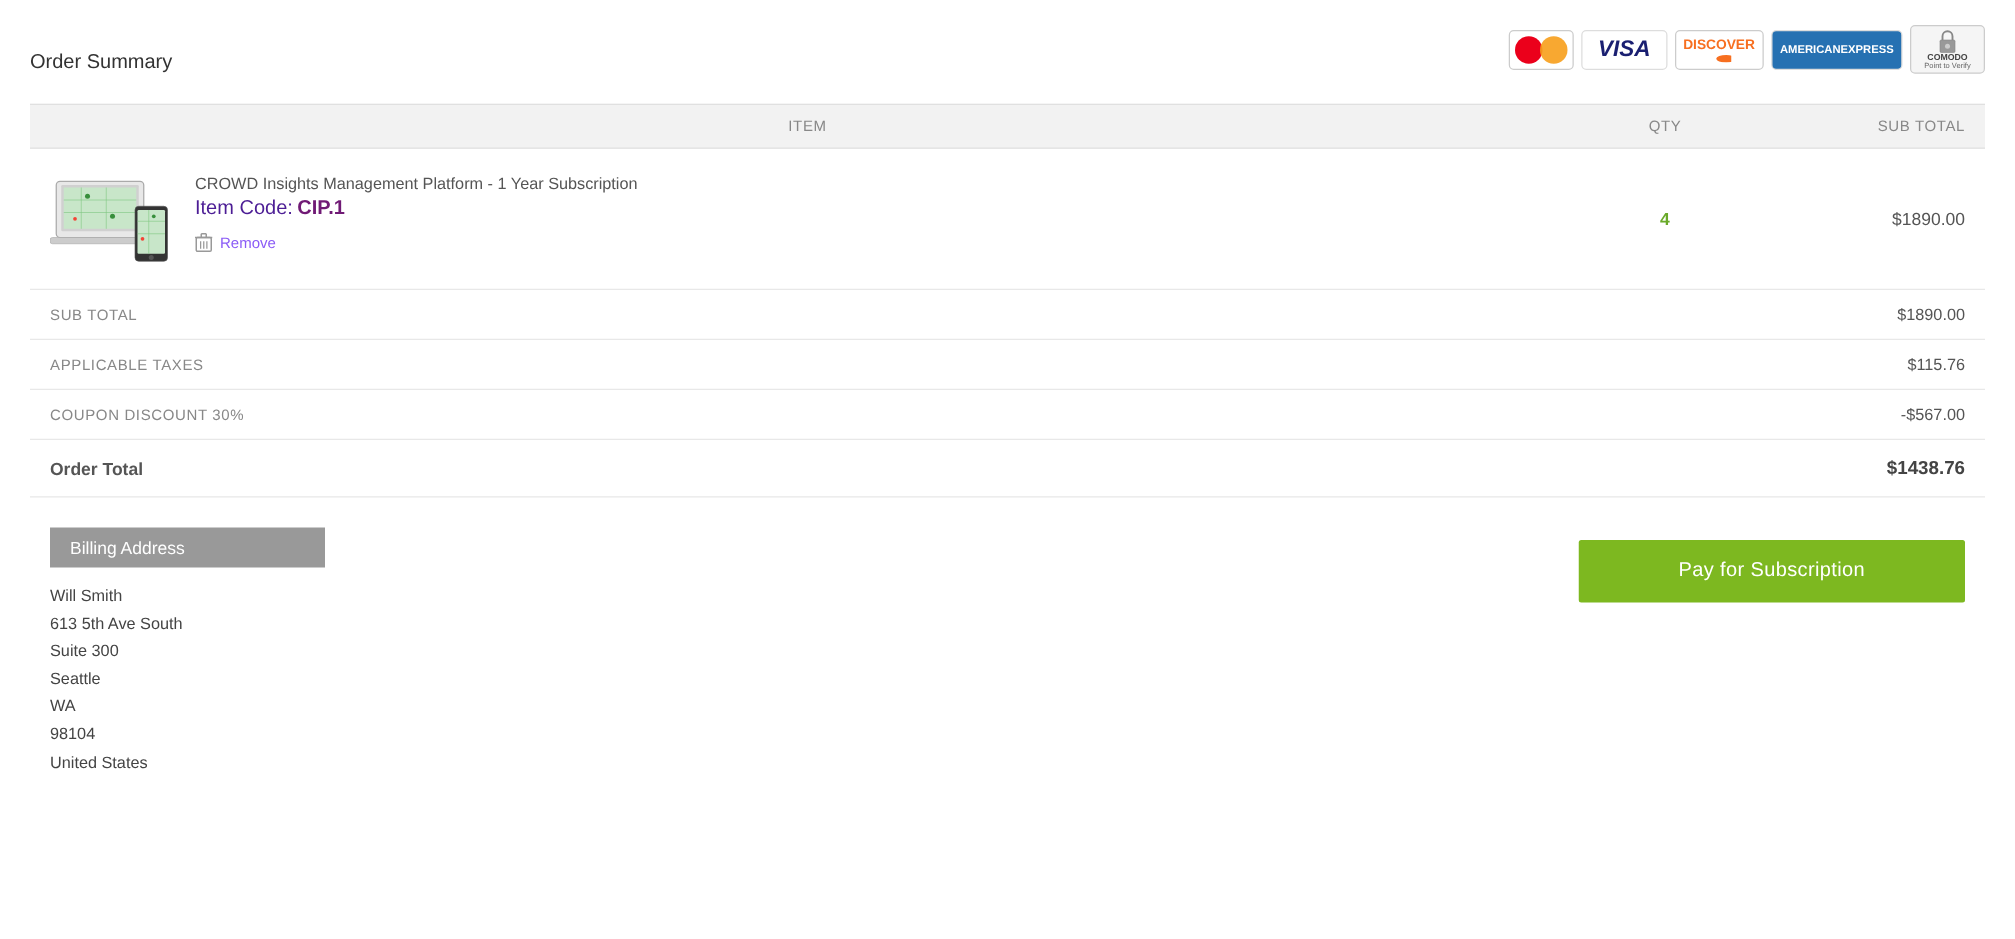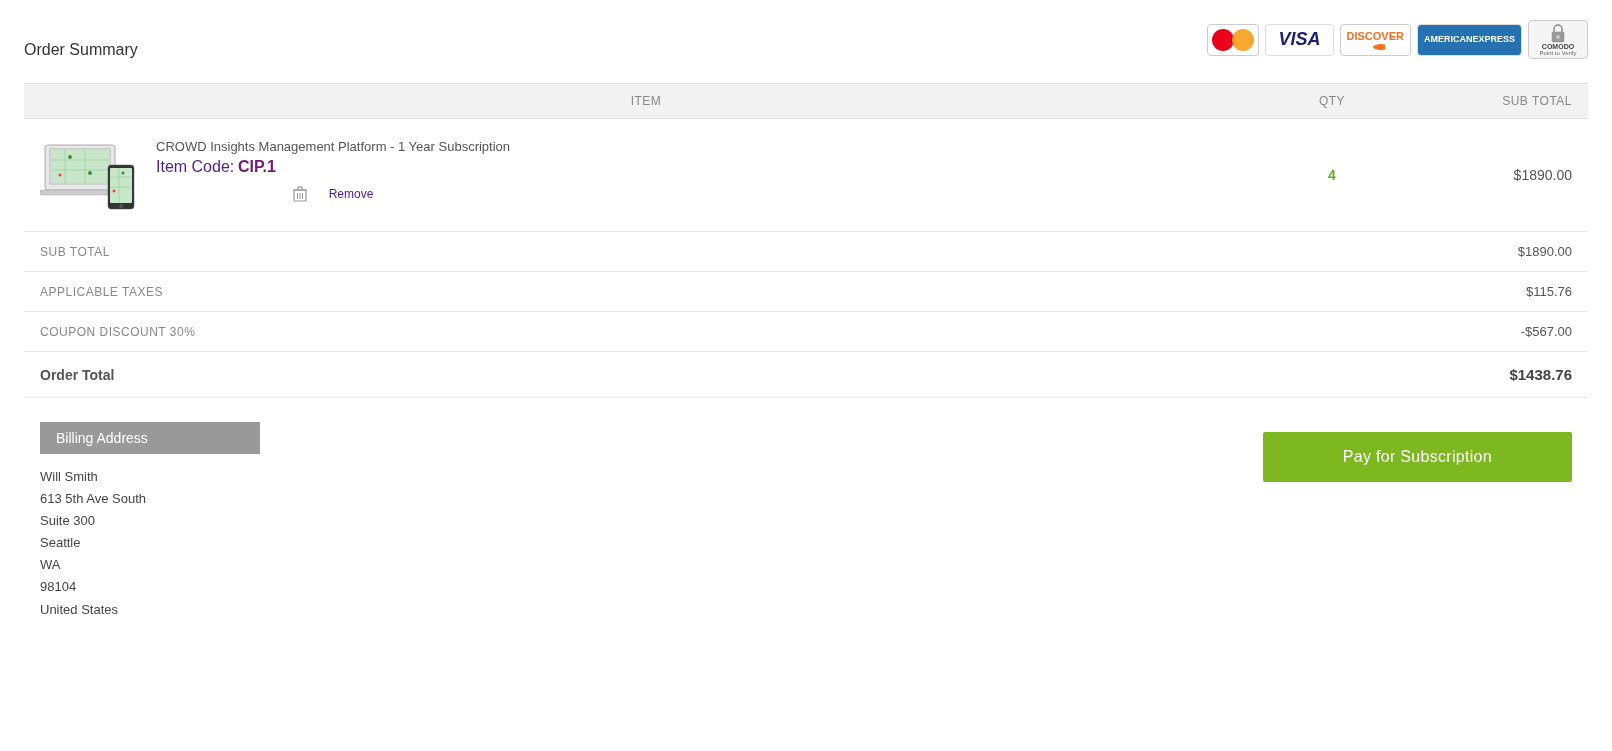--- a/index.html
+++ b/index.html
@@ -135,29 +135,28 @@
 
     .item-code-value {
       color: #701a75;
       font-size: 16px;
       font-weight: bold;
     }
 
     .remove-btn {
       display: flex;
       align-items: center;
-      gap: 22px;
+      gap: 6px;
       cursor: pointer;
-      color: #4c1d95;
+      color: #8b5cf6;
       font-size: 12px;
       margin-top: 6px;
       background: none;
       border: none;
       padding: 0;
-      justify-content: center;
     }
 
     .qty-cell {
       text-align: center;
       font-size: 14px;
       color: #6aaa2a;
       font-weight: bold;
     }
 
     .price-cell {

